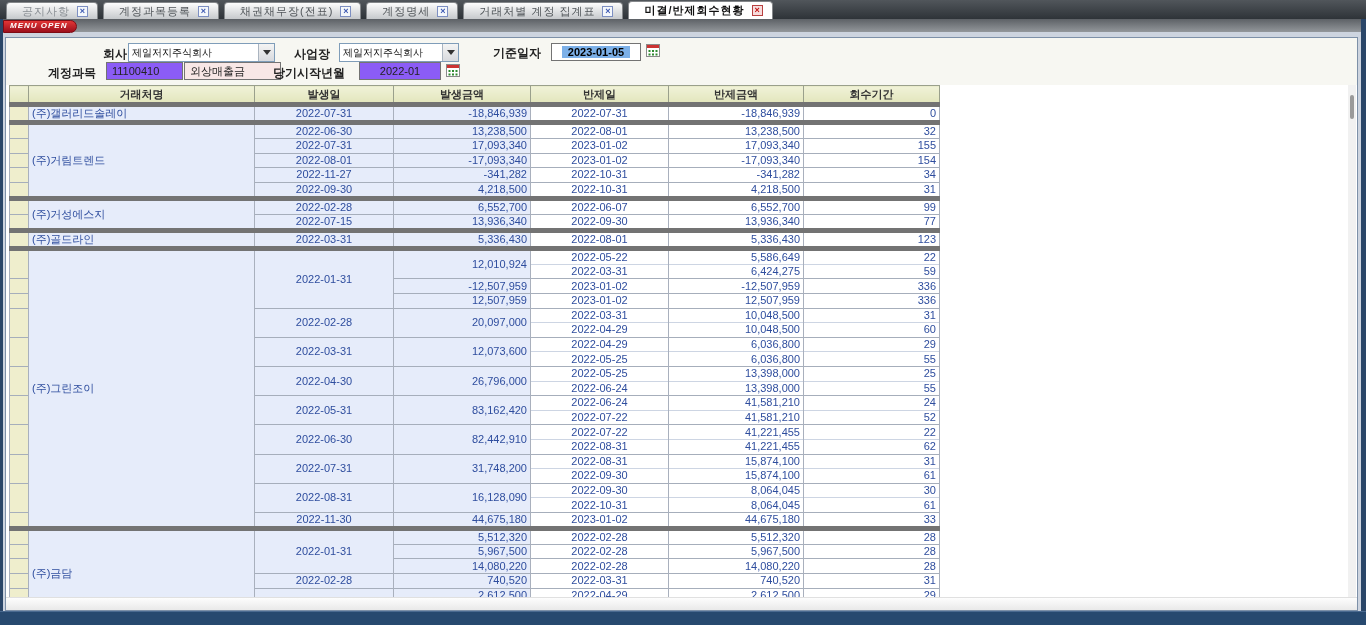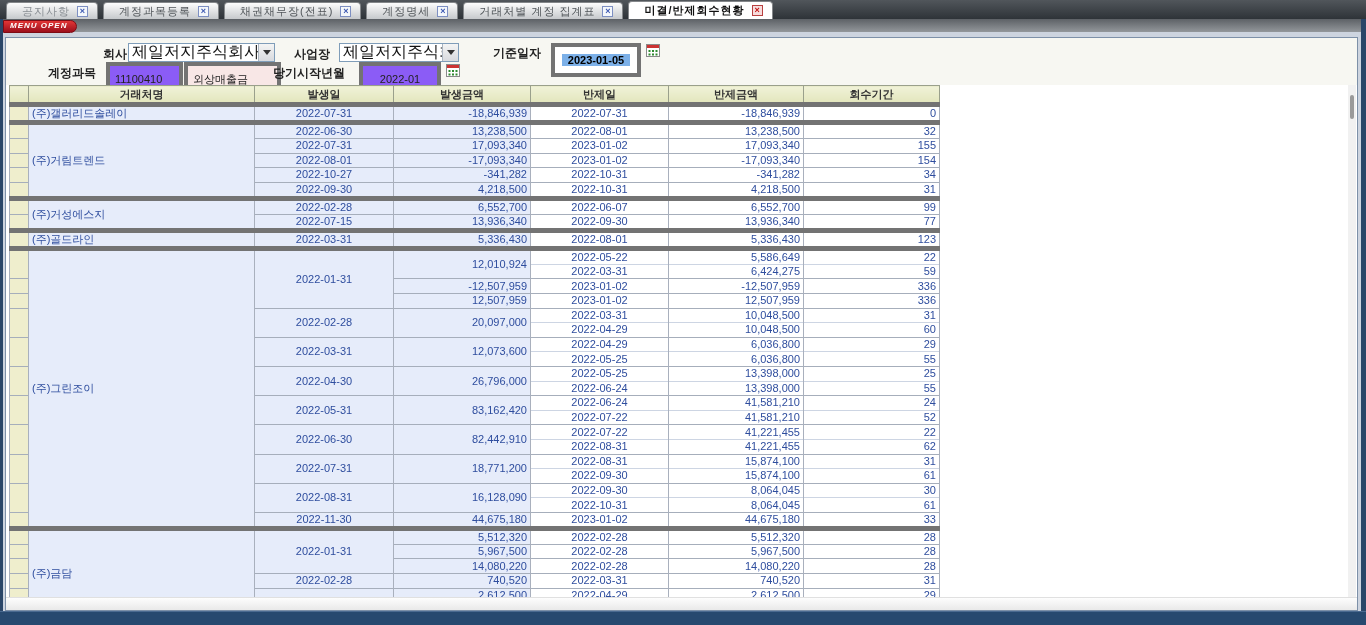--- a/index.html
+++ b/index.html
@@ -58,28 +58,28 @@
     background:#ffffff;border:1px solid #7d90a8;box-sizing:border-box;
   }
 
   
   .filterform{position:absolute;left:0;top:0;right:0;height:47px;background:#f7f7f2;}
   .flabel{position:absolute;font-size:12px;font-weight:bold;color:#222;white-space:nowrap;}
   .sel{
     position:absolute;height:19px;box-sizing:border-box;background:#fff;
     border:1px solid #7f9db9;display:flex;align-items:center;cursor:pointer;
   }
-  .sel-val{flex:1;font-size:16px;color:#111;padding:0 3px;white-space:nowrap;overflow:hidden;}
+  .sel-val{flex:1;font-size:10px;color:#111;padding:0 3px;white-space:nowrap;overflow:hidden;}
   .sel-arrow{
     width:15px;align-self:stretch;background:linear-gradient(#f4f4f4,#d8dade);
     border-left:1px solid #aab4c0;display:flex;align-items:center;justify-content:center;
   }
   .sel-arrow::before{content:'';border:4px solid transparent;border-top:5px solid #333;margin-top:4px;}
   .field{
-    position:absolute;height:34px;box-sizing:border-box;border:4px solid #737373;
+    position:absolute;height:18px;box-sizing:border-box;border:1px solid #737373;
     font-size:11px;color:#222;display:flex;align-items:center;background:#fff;
   }
   .field.cyan{background:#8b5cf6;}
   .field.pink{background:#f8e7e6;}
   .field.center{justify-content:center;}
   .field .pad{padding:0 5px;white-space:nowrap;}
   .seltext{background:#7cb0e8;color:#000;padding:0 6px;font-size:11px;font-weight:bold;}
   .date-field{justify-content:center;}
   .cal{position:absolute;width:14px;height:13px;cursor:pointer;}
 
@@ -257,21 +257,21 @@
           <tr class="datarow grp-start">
             <td class="rowhdr"></td>
             <td class="odate">2022-08-01</td>
             <td class="oamt">-17,093,340</td>
             <td class="sdate">2023-01-02</td>
             <td class="samt">-17,093,340</td>
             <td class="days">154</td>
           </tr>
           <tr class="datarow grp-start">
             <td class="rowhdr"></td>
-            <td class="odate">2022-10-27</td>
+            <td class="odate">2022-11-27</td>
             <td class="oamt">-341,282</td>
             <td class="sdate">2022-10-31</td>
             <td class="samt">-341,282</td>
             <td class="days">34</td>
           </tr>
           <tr class="datarow grp-start">
             <td class="rowhdr"></td>
             <td class="odate">2022-09-30</td>
             <td class="oamt">4,218,500</td>
             <td class="sdate">2022-10-31</td>
@@ -393,21 +393,21 @@
             <td class="days">22</td>
           </tr>
           <tr class="datarow inner">
             <td class="sdate">2022-08-31</td>
             <td class="samt">41,221,455</td>
             <td class="days">62</td>
           </tr>
           <tr class="datarow grp-start">
             <td class="rowhdr" rowspan="2"></td>
             <td class="odate" rowspan="2">2022-07-31</td>
-            <td class="oamt" rowspan="2">18,771,200</td>
+            <td class="oamt" rowspan="2">31,748,200</td>
             <td class="sdate">2022-08-31</td>
             <td class="samt">15,874,100</td>
             <td class="days">31</td>
           </tr>
           <tr class="datarow inner">
             <td class="sdate">2022-09-30</td>
             <td class="samt">15,874,100</td>
             <td class="days">61</td>
           </tr>
           <tr class="datarow grp-start">

